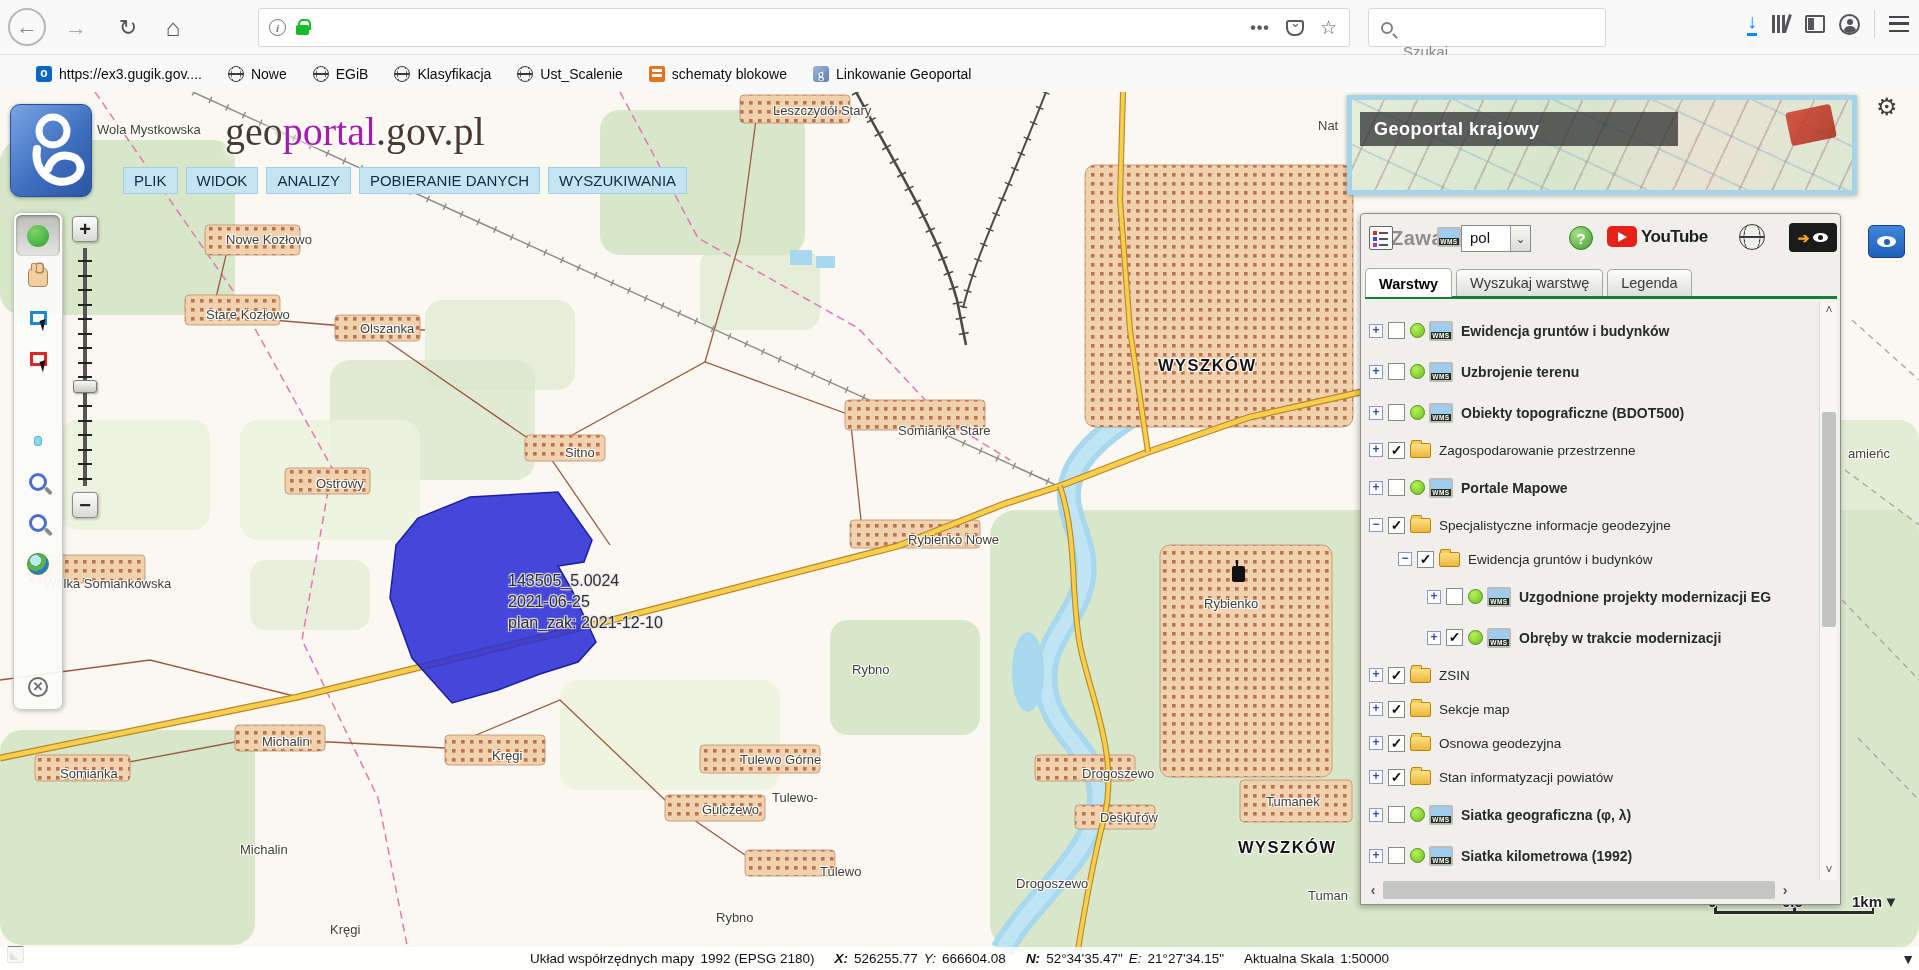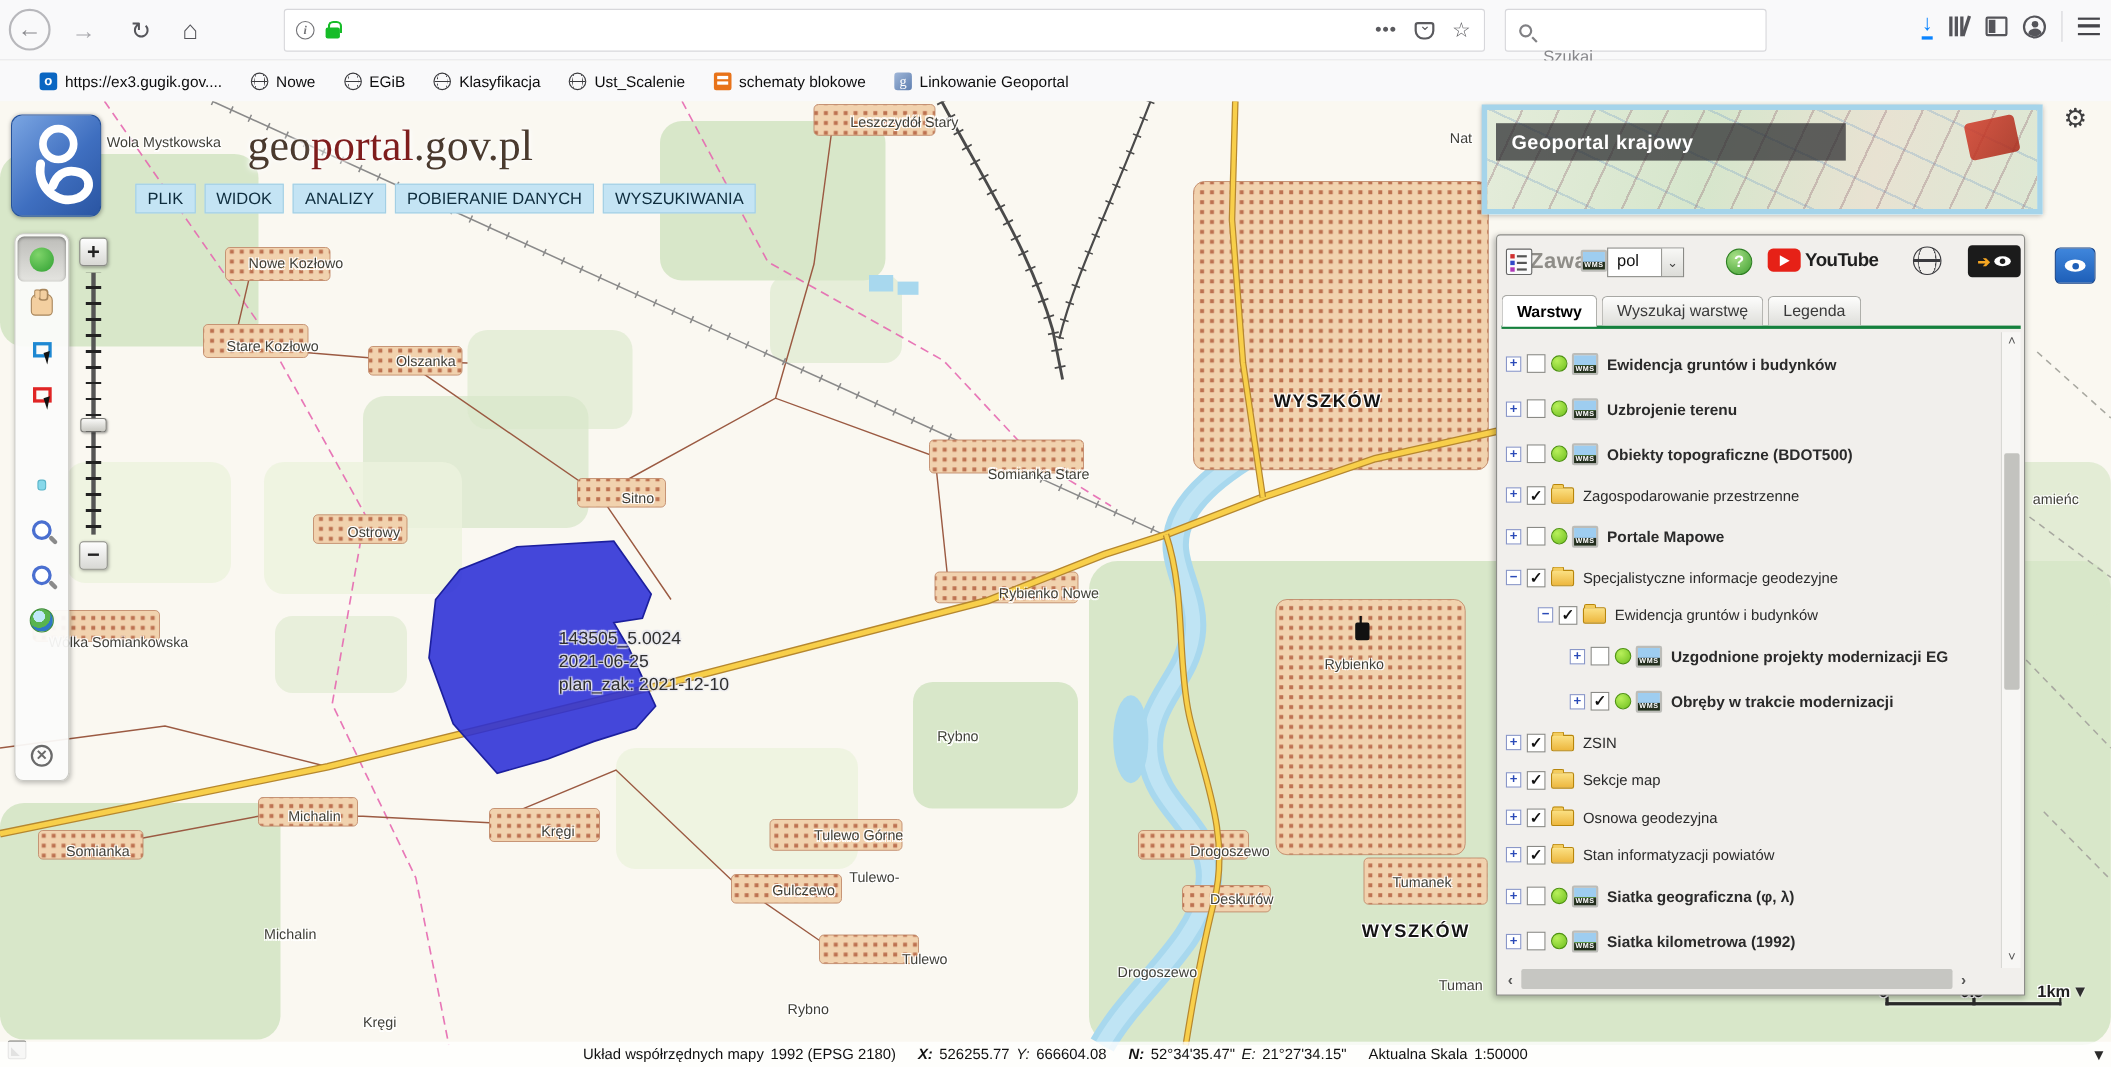--- a/index.html
+++ b/index.html
@@ -58,21 +58,21 @@
   .labels { position:absolute; left:0; top:0; width:1919px; height:970px; z-index:3; pointer-events:none; }
   .mlabel { position:absolute; font-size:13px; color:#3f3f38; white-space:nowrap; text-shadow:1px 1px 0 #fff,-1px -1px 0 #fff,1px -1px 0 #fff,-1px 1px 0 #fff; }
   .mlabel.city { font-weight:bold; font-size:16.5px; color:#141414; letter-spacing:1.5px; }
   .polylabel { position:absolute; left:508px; top:570px; z-index:4; font-size:16px; font-weight:500; color:#2f2f2f; line-height:21px; text-shadow:1px 1px 1px #e8e8ee,-1px -1px 1px #e8e8ee,1px -1px 1px #e8e8ee,-1px 1px 1px #e8e8ee; }
   .monument { position:absolute; left:1232px; top:566px; width:13px; height:16px; background:#111; z-index:3; border-radius:2px; }
   .monument::before { content:""; position:absolute; left:4px; top:-6px; width:2px; height:7px; background:#111; }
 
   
   .gp-logo { position:absolute; left:10px; top:104px; width:82px; height:93px; border-radius:10px; background:linear-gradient(135deg,#7aa5e2 0%,#3f6fc0 55%,#2a55a2 100%); border:1px solid #24519a; z-index:6; box-shadow:0 1px 4px rgba(0,0,0,.35); }
   .wordmark { position:absolute; left:225px; top:108px; z-index:6; font-family:"Liberation Serif",serif; font-size:40px; color:#4a3a2e; text-shadow:0 0 5px #fff,0 0 2px #fff,0 0 8px #fff; }
-  .wordmark .blue { color:#7f1d1d;margin-top:48px; }
+  .wordmark .blue { color:#a21caf;margin-top:48px; }
   .menurow { position:absolute; left:123px; top:167px; display:flex; gap:8px; z-index:6; }
   .menubtn { background:#c4e4f4; border:1px solid #a3cfe4; color:#0e2d3e; font-size:15px; padding:4px 10px; white-space:nowrap; cursor:pointer; }
 
   
   .ltools { position:absolute; left:13px; top:212px; width:50px; height:498px; background:rgba(251,251,250,.94); border:1px solid #c9c9c4; border-radius:8px; z-index:6; box-shadow:1px 1px 5px rgba(0,0,0,.25); display:flex; flex-direction:column; align-items:center; padding-top:2px; }
   .tbtn { width:44px; height:41px; display:flex; align-items:center; justify-content:center; border-radius:6px; position:relative; }
   .tbtn.active { background:linear-gradient(#bdbdb9,#e4e4e0); box-shadow:inset 0 1px 3px rgba(0,0,0,.4); }
   .ic-identify { width:22px; height:22px; border-radius:50%; background:radial-gradient(circle at 35% 30%,#7fd46a,#2fa032); color:#fff; font-family:"Liberation Serif",serif; font-style:italic; font-weight:bold; font-size:15px; display:flex; align-items:center; justify-content:center; }
   .ic-pan { width:20px; height:20px; background:#f3cfa0; border:1.5px solid #a8865c; border-radius:6px 6px 4px 4px; position:relative; }
   .ic-pan::before { content:""; position:absolute; top:-5px; left:2px; width:3.5px; height:7px; background:#f3cfa0; border:1.5px solid #a8865c; border-bottom:none; border-radius:2px; box-shadow:5.5px 1px 0 #f3cfa0, 5.5px 1px 0 1.5px #a8865c; }

